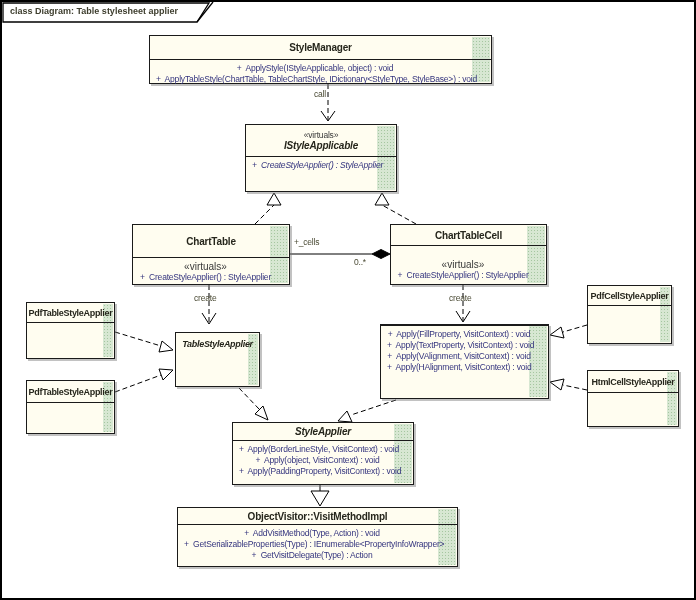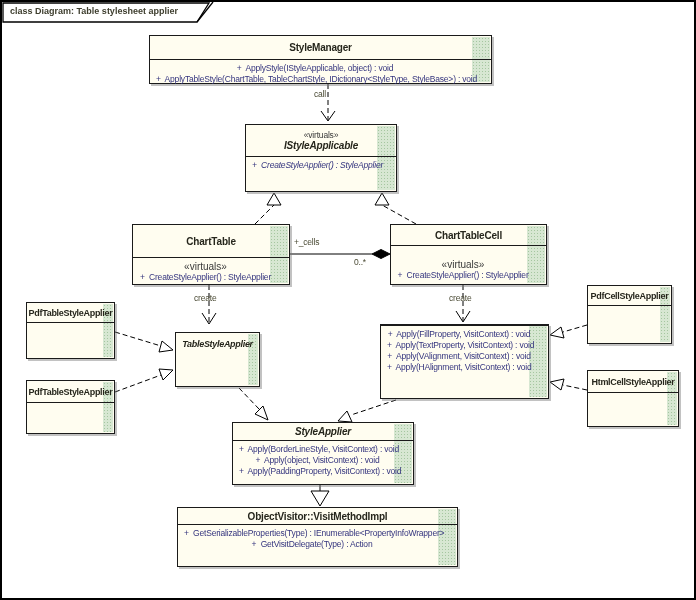--- a/index.html
+++ b/index.html
@@ -246,20 +246,21 @@
       <div class="m">+  Apply(PaddingProperty, VisitContext) : void</div>
     </div>
   </div>
 
   <div class="cls" style="left:175px;top:505px;width:281px;height:60px">
     <div class="stripe"></div>
     <div class="titlebar" style="height:16px">
       <div class="cname">ObjectVisitor::VisitMethodImpl</div>
     </div>
     <div class="members">
+      <div class="m">+  AddVisitMethod(Type, Action) : void</div>
       <div class="m">+  GetSerializableProperties(Type) : IEnumerable&lt;PropertyInfoWrapper&gt;</div>
       <div class="m">+  GetVisitDelegate(Type) : Action</div>
     </div>
   </div>
 
   <span class="elabel" style="left:312px;top:87px">call</span>
   <span class="elabel" style="left:292px;top:235px">+_cells</span>
   <span class="elabel" style="left:352px;top:255px">0..*</span>
   <span class="elabel" style="left:192px;top:291px">create</span>
   <span class="elabel" style="left:447px;top:291px">create</span>

